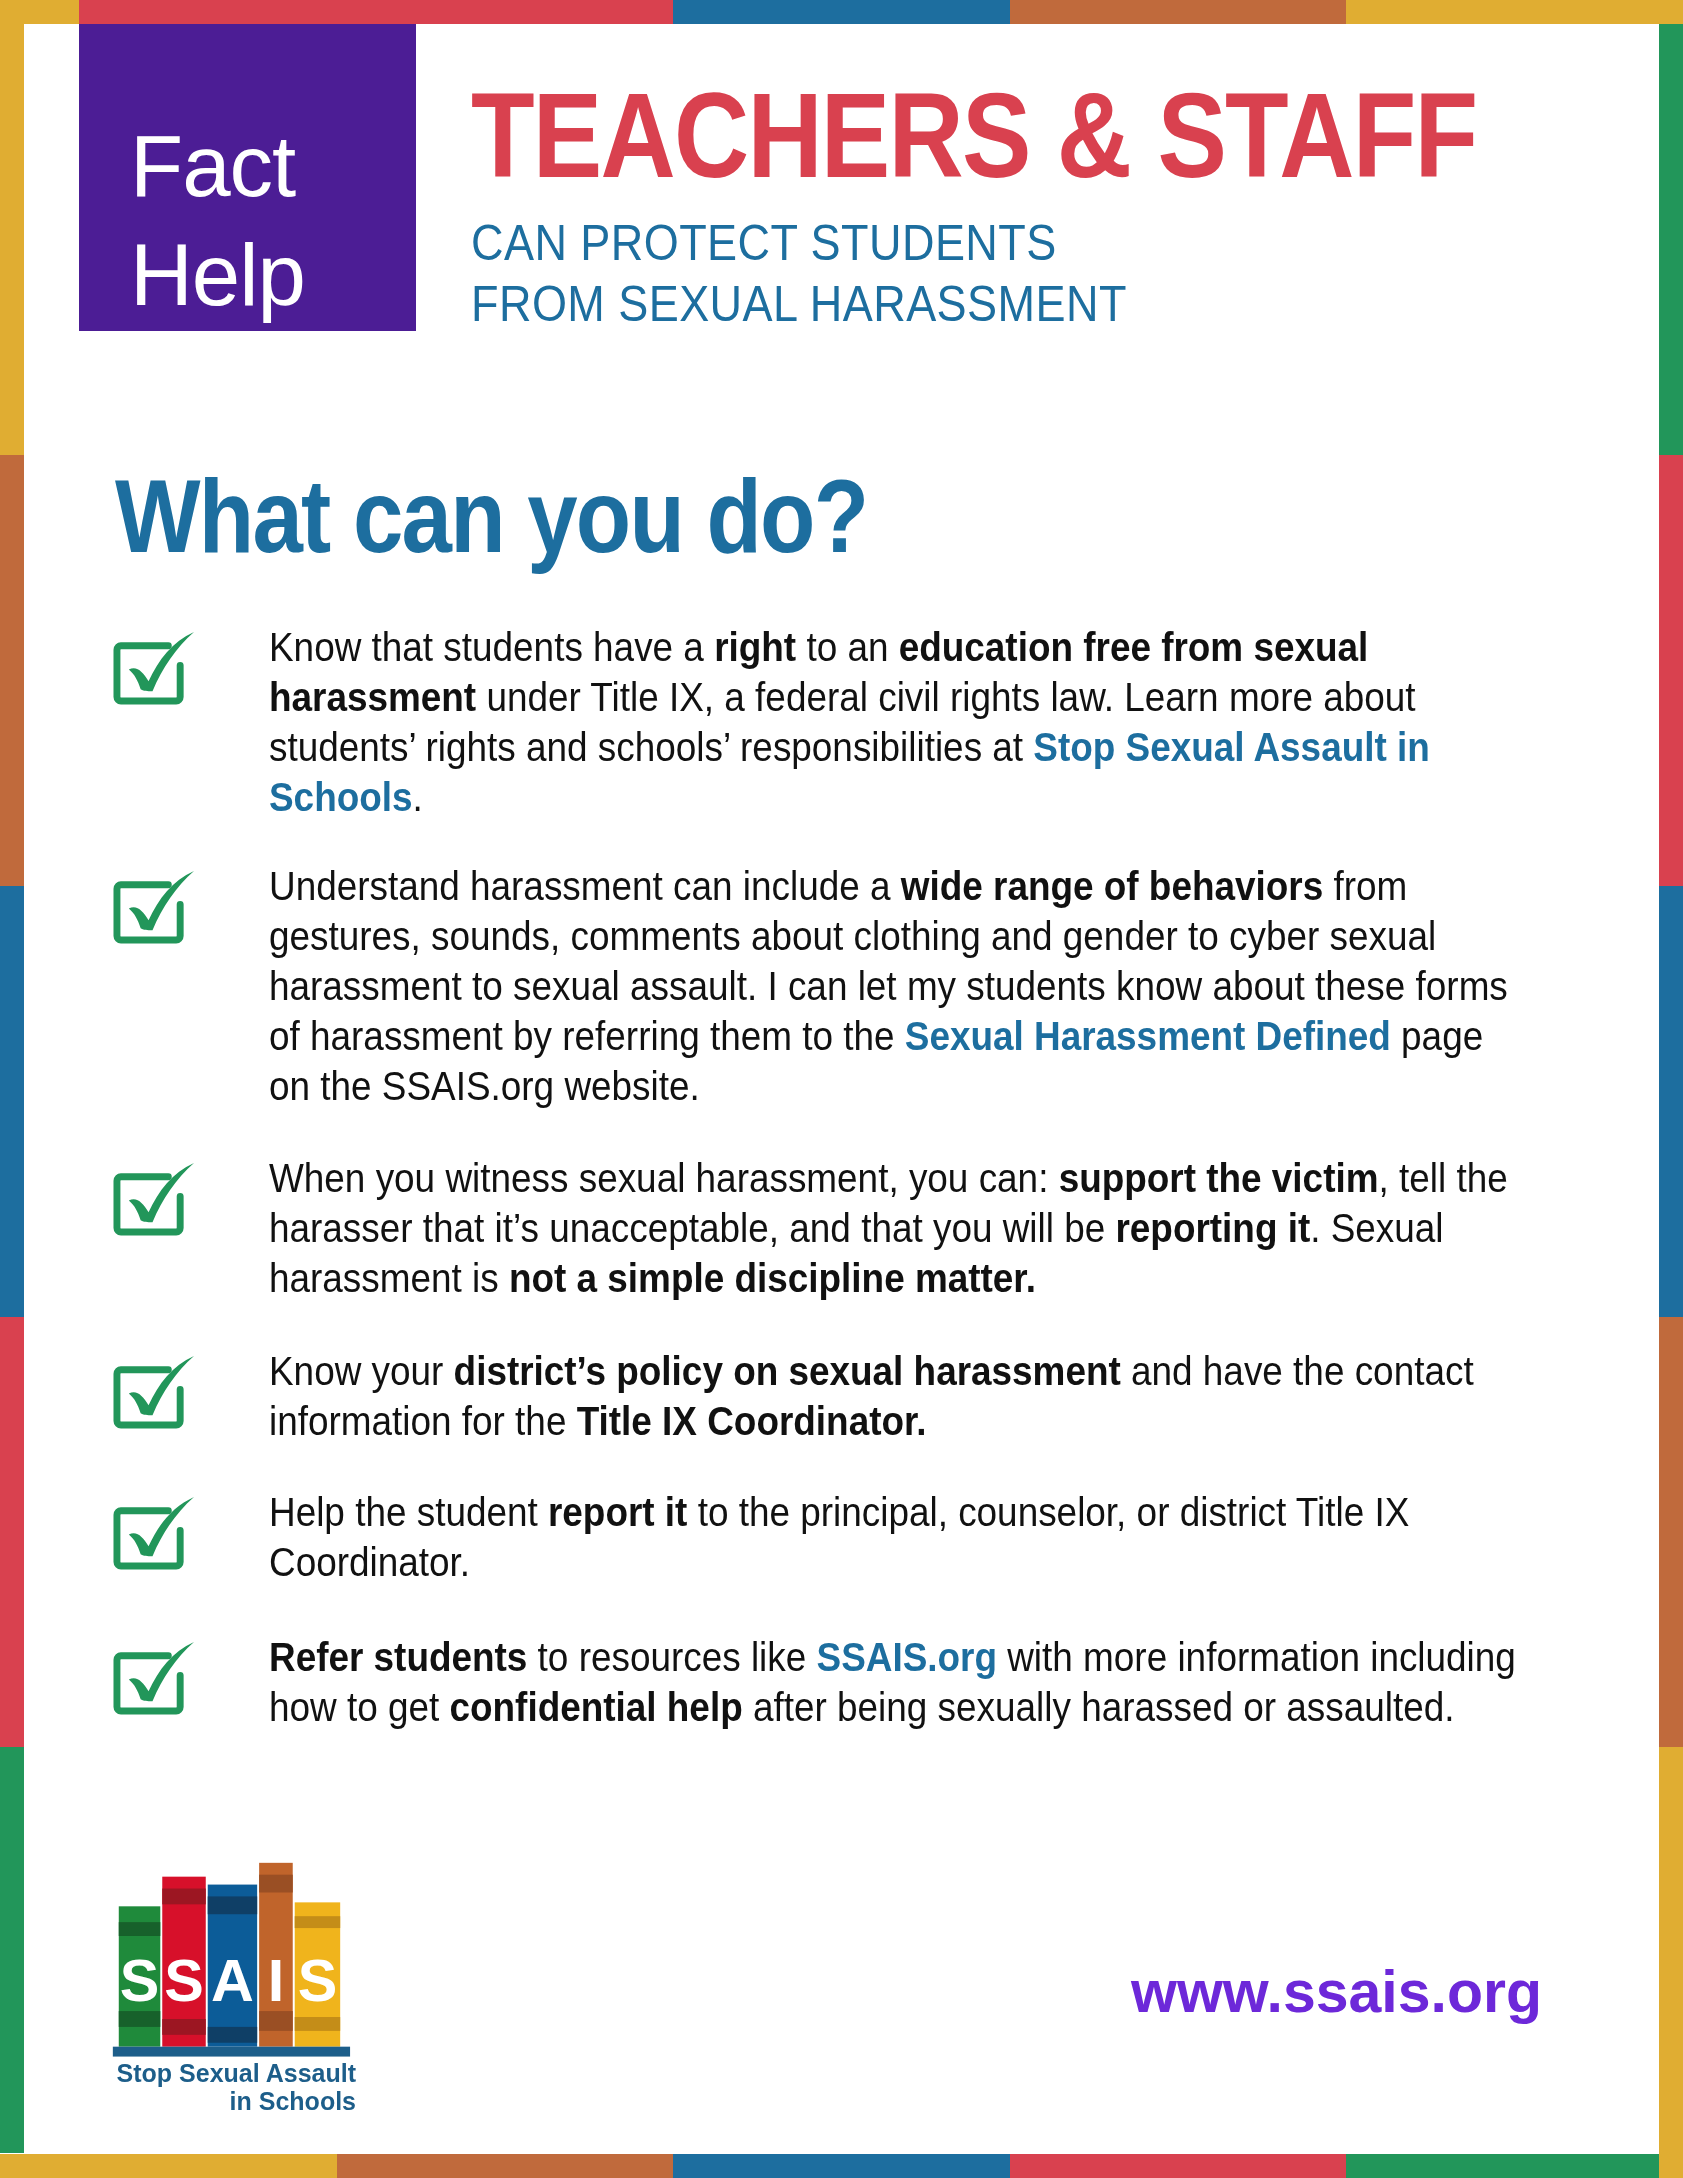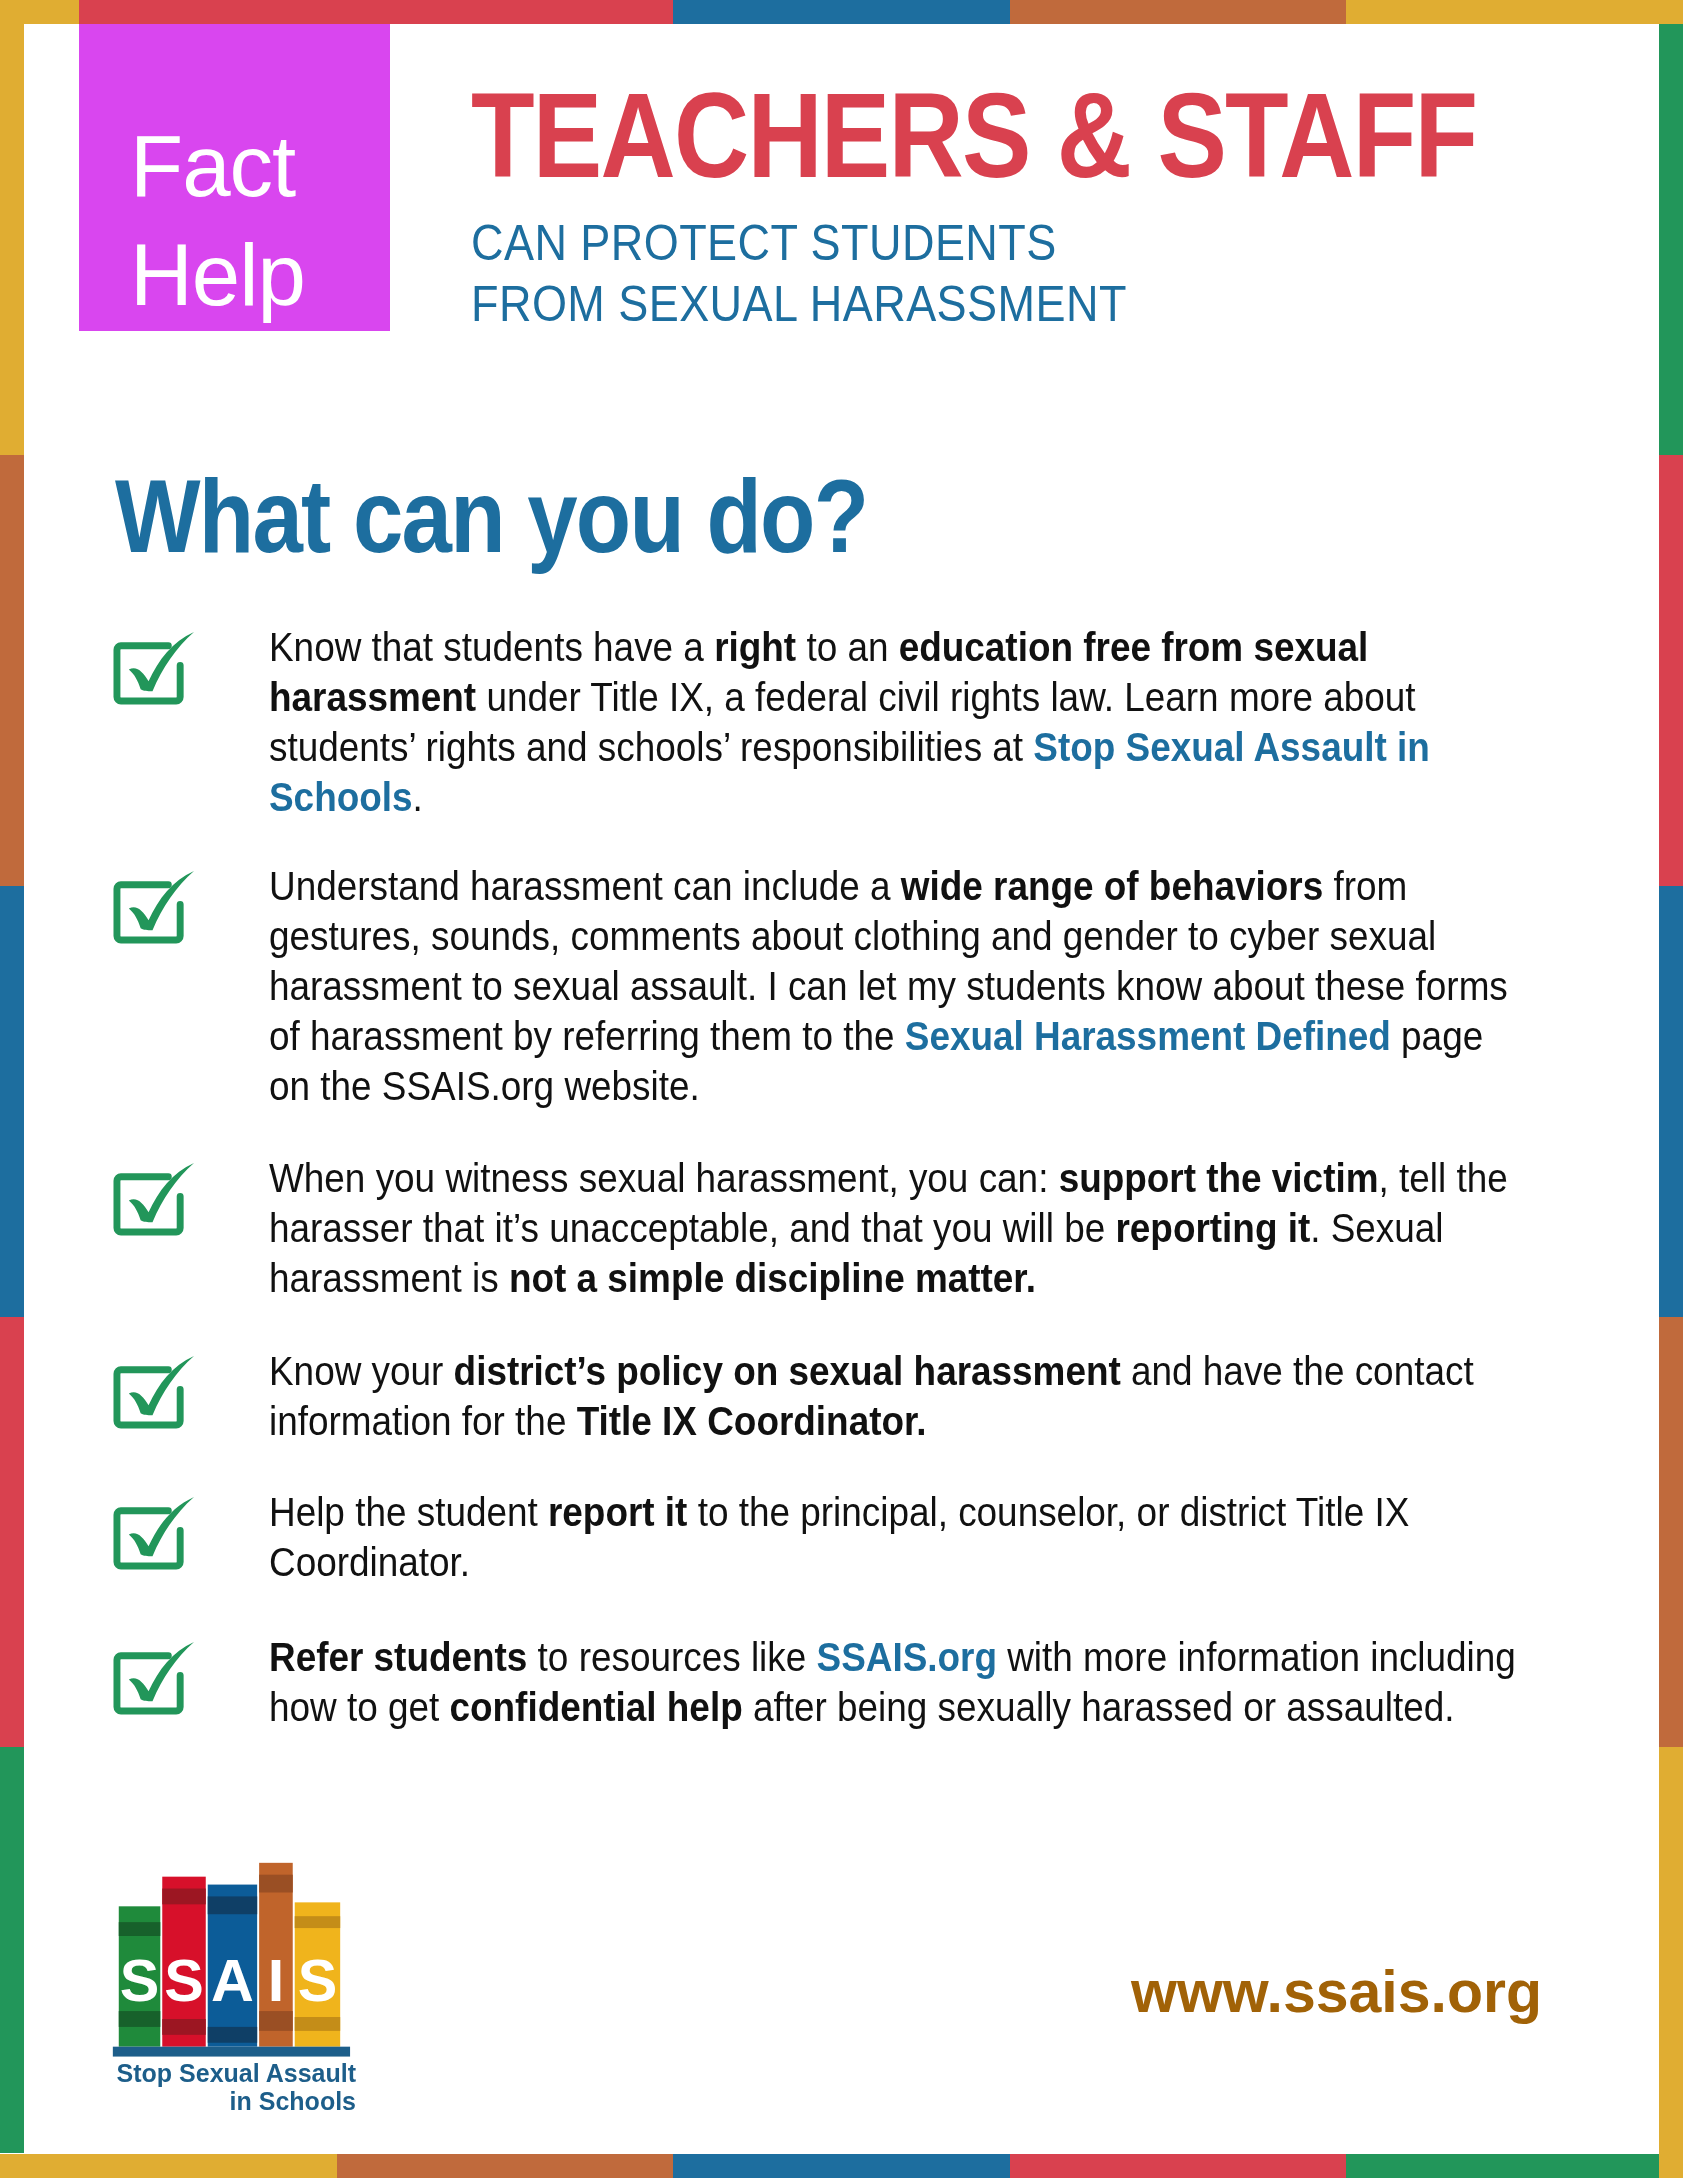--- a/index.html
+++ b/index.html
@@ -1,29 +1,29 @@
 <!DOCTYPE html>
 <html><head>
 <meta charset="utf-8">
 <style>
   html, body { margin:0; padding:0; }
   body { width:1683px; height:2178px; position:relative; background:#ffffff; overflow:hidden; font-family:"Liberation Sans", sans-serif; }
   .seg { position:absolute; }
-  .fact-box { position:absolute; left:79px; top:24px; width:311px; height:307px; background:#d946ef; }
+  .fact-box { position:absolute; left:79px; top:24px; width:337px; height:307px; background:#4c1d95; }
   .fact-text { position:absolute; left:51px; top:87px; color:#ffffff; font-family:"Liberation Sans", sans-serif; font-weight:300; font-size:87px; line-height:109px; letter-spacing:-1px; }
   .title { position:absolute; left:471px; top:71px; color:#d9414f; font-weight:bold; font-size:121px; line-height:129px; letter-spacing:-2px; transform:scaleX(0.86); transform-origin:left top; white-space:nowrap; }
   .subtitle { position:absolute; left:471px; top:213px; color:#1d6e9f; font-size:50px; line-height:61px; transform:scaleX(0.9); transform-origin:left top; white-space:nowrap; letter-spacing:0.5px; }
   .heading { position:absolute; left:115px; top:457px; color:#1d6e9f; font-weight:bold; font-size:103px; line-height:119px; letter-spacing:-2px; transform:scaleX(0.88); transform-origin:left top; white-space:nowrap; }
   .item { position:absolute; left:111px; width:1445px; }
   .check { position:absolute; left:0; top:4px; width:85px; height:81px; }
   .item-text { position:absolute; left:158px; top:0; width:1386px; font-size:41px; line-height:50px; color:#111111; transform:scaleX(0.9); transform-origin:left top; }
   .item-text b { font-weight:bold; }
   .link { color:#1d6e9f; font-weight:bold; }
   .logo { position:absolute; left:99px; top:1843px; width:257px; height:267px; }
-  .url { position:absolute; left:1131px; top:1958px; color:#a16207; font-weight:bold; font-size:59px; line-height:69px; white-space:nowrap; }
+  .url { position:absolute; left:1131px; top:1958px; color:#6d28d9; font-weight:bold; font-size:59px; line-height:69px; white-space:nowrap; }
 </style>
 </head>
 <body>
 
 <div>
 
   <div class="seg" style="left:0;top:0;width:79px;height:24px;background:#e0ad32;"></div>
   <div class="seg" style="left:79px;top:0;width:594px;height:24px;background:#d9414f;"></div>
   <div class="seg" style="left:673px;top:0;width:337px;height:24px;background:#1d6e9f;"></div>
   <div class="seg" style="left:1010px;top:0;width:337px;height:24px;background:#c06a3c;"></div>

